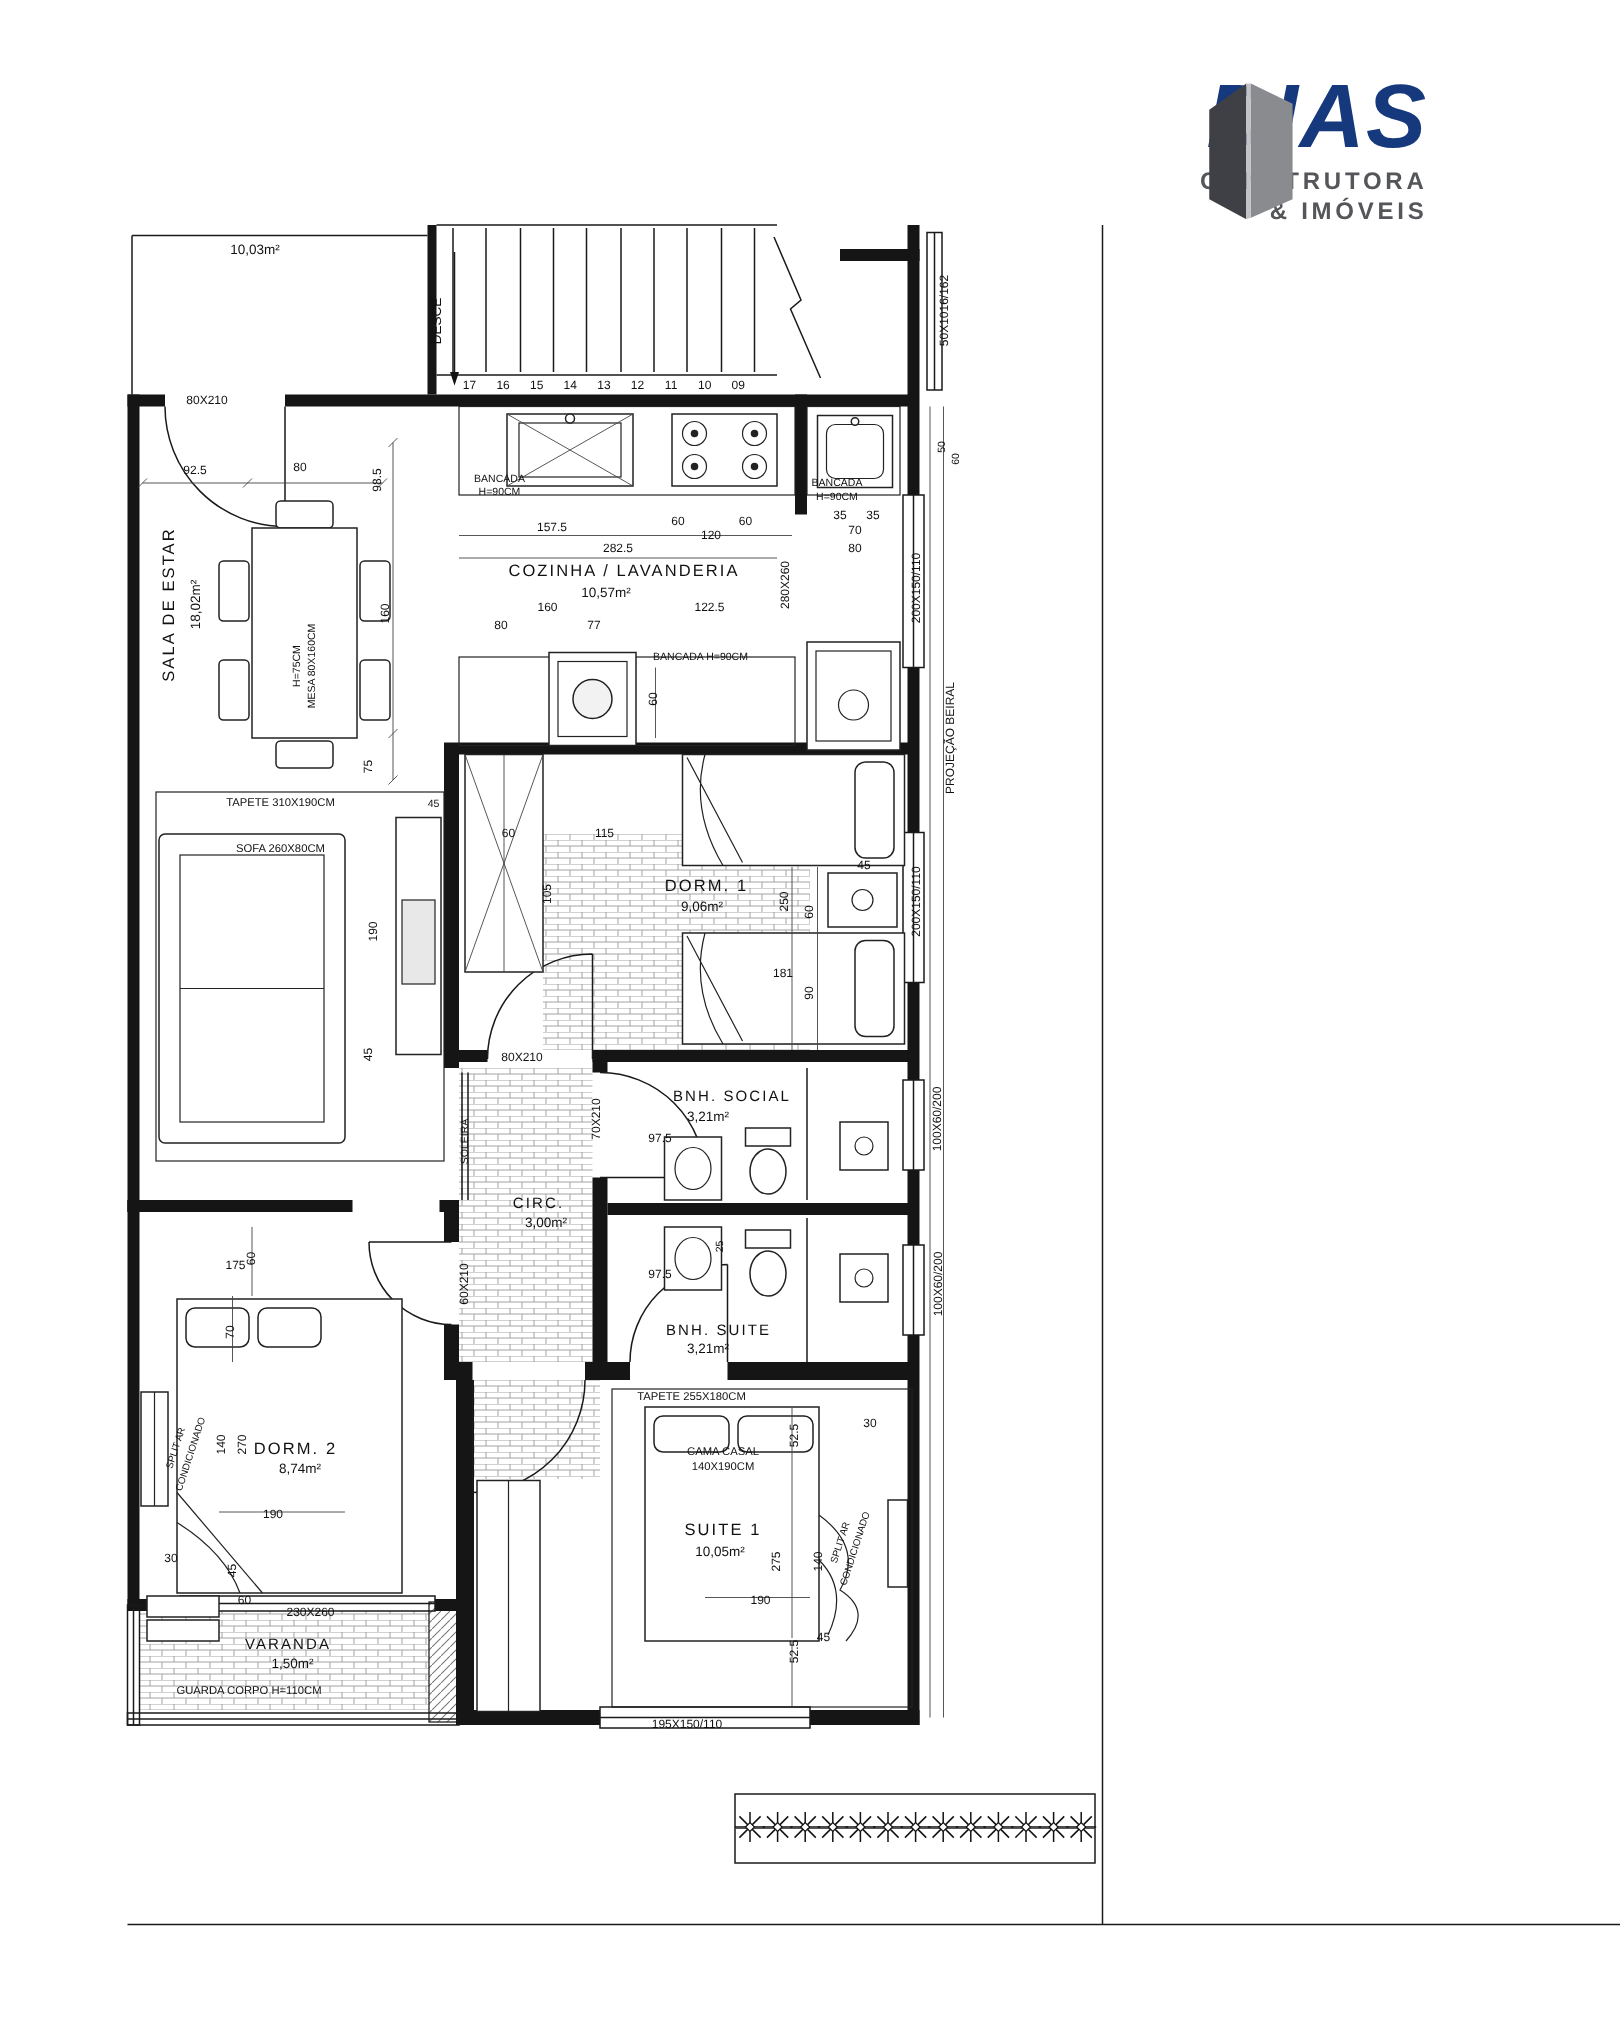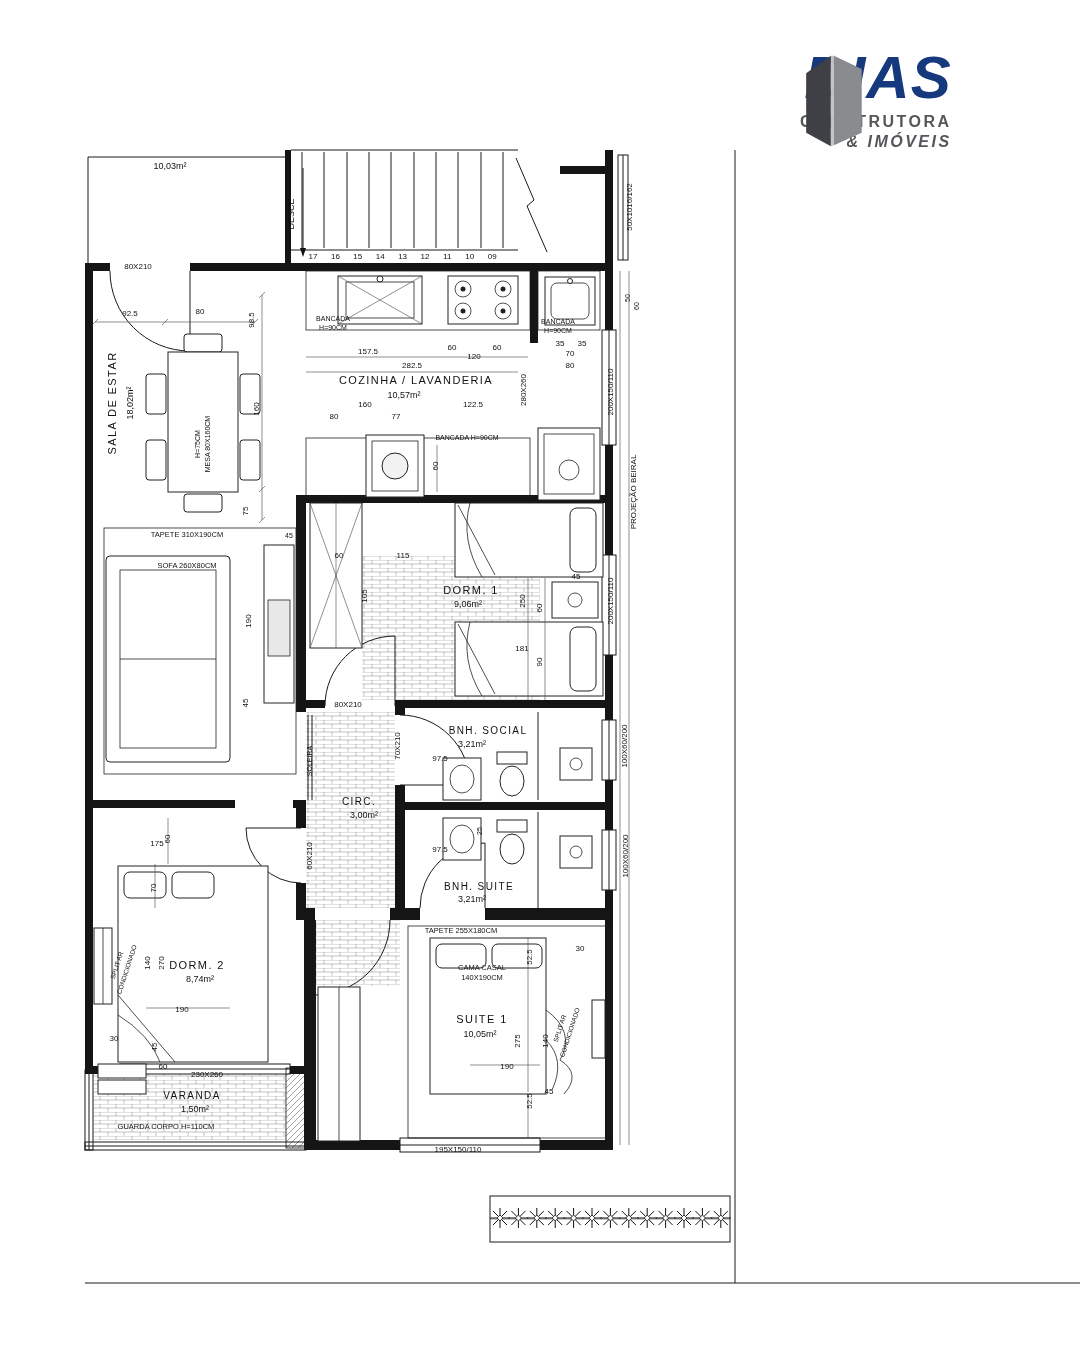--- a/index.html
+++ b/index.html
@@ -28,21 +28,21 @@
 
   <div class="logo">
     <svg width="72" height="104" viewBox="0 0 70 100">
       <polygon points="6,22 30,5 30,93 6,80" fill="#3f4045"></polygon>
       <polygon points="33,5 60,18 60,80 33,92" fill="#8a8b8f"></polygon>
       <polygon points="30,5 33,5 33,92 30,93" fill="#c2c3c6"></polygon>
     </svg>
     <div class="logo-text">
       <div class="logo-name" style="color: rgb(22, 56, 124);">DIAS</div>
       <div class="logo-sub" style="color: rgb(85, 86, 90);">CONSTRUTORA</div>
-      <div class="logo-sub2" style="color: rgb(85, 86, 90); font-style: italic;">&amp; IMÓVEIS</div>
+      <div class="logo-sub2" style="color: rgb(85, 86, 90);">&amp; IMÓVEIS</div>
     </div>
   </div>
 
   <svg id="plan" width="1080" height="1350" viewBox="0 0 1080 1350">
     <defs>
       <pattern id="tile" width="16" height="8" patternUnits="userSpaceOnUse">
         <rect width="16" height="8" fill="#ffffff"></rect>
         <path d="M0,0 H16 M0,4 H16 M4,0 V4 M12,4 V8" stroke="#9a9a9a" stroke-width="0.6" fill="none"></path>
       </pattern>
       <pattern id="hatch" width="6" height="6" patternUnits="userSpaceOnUse">

